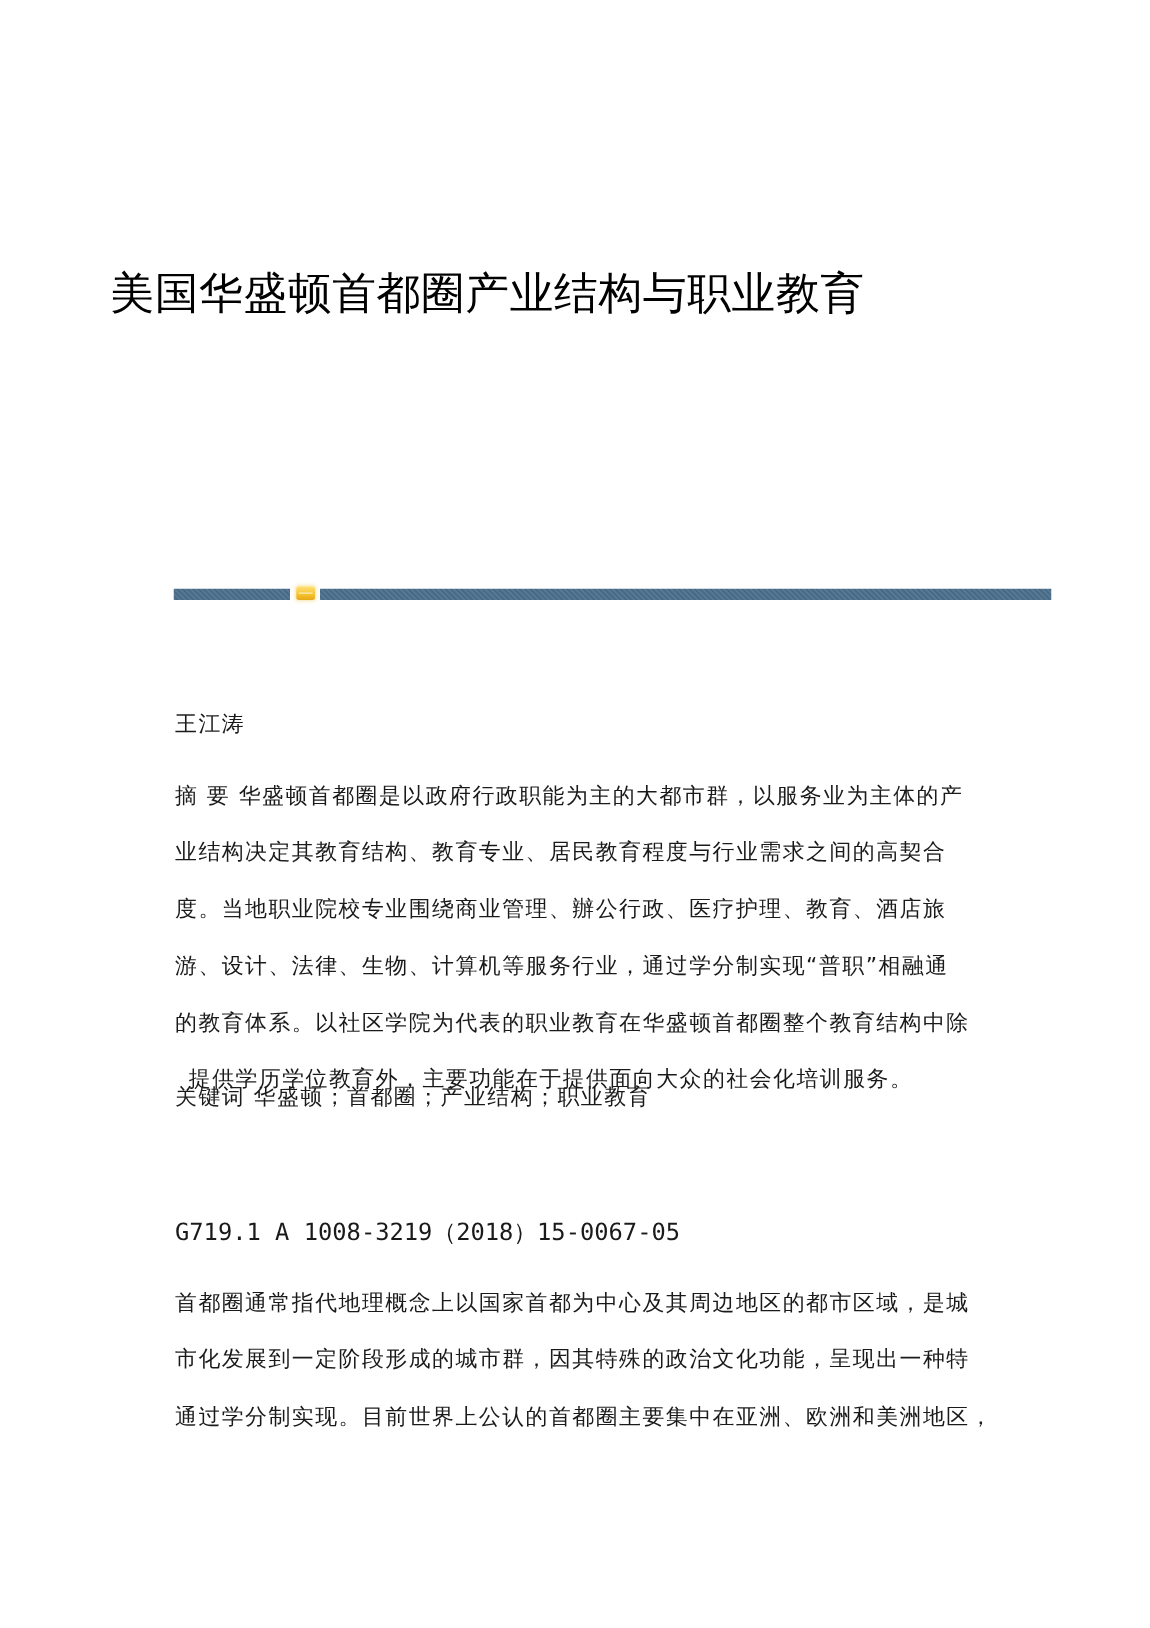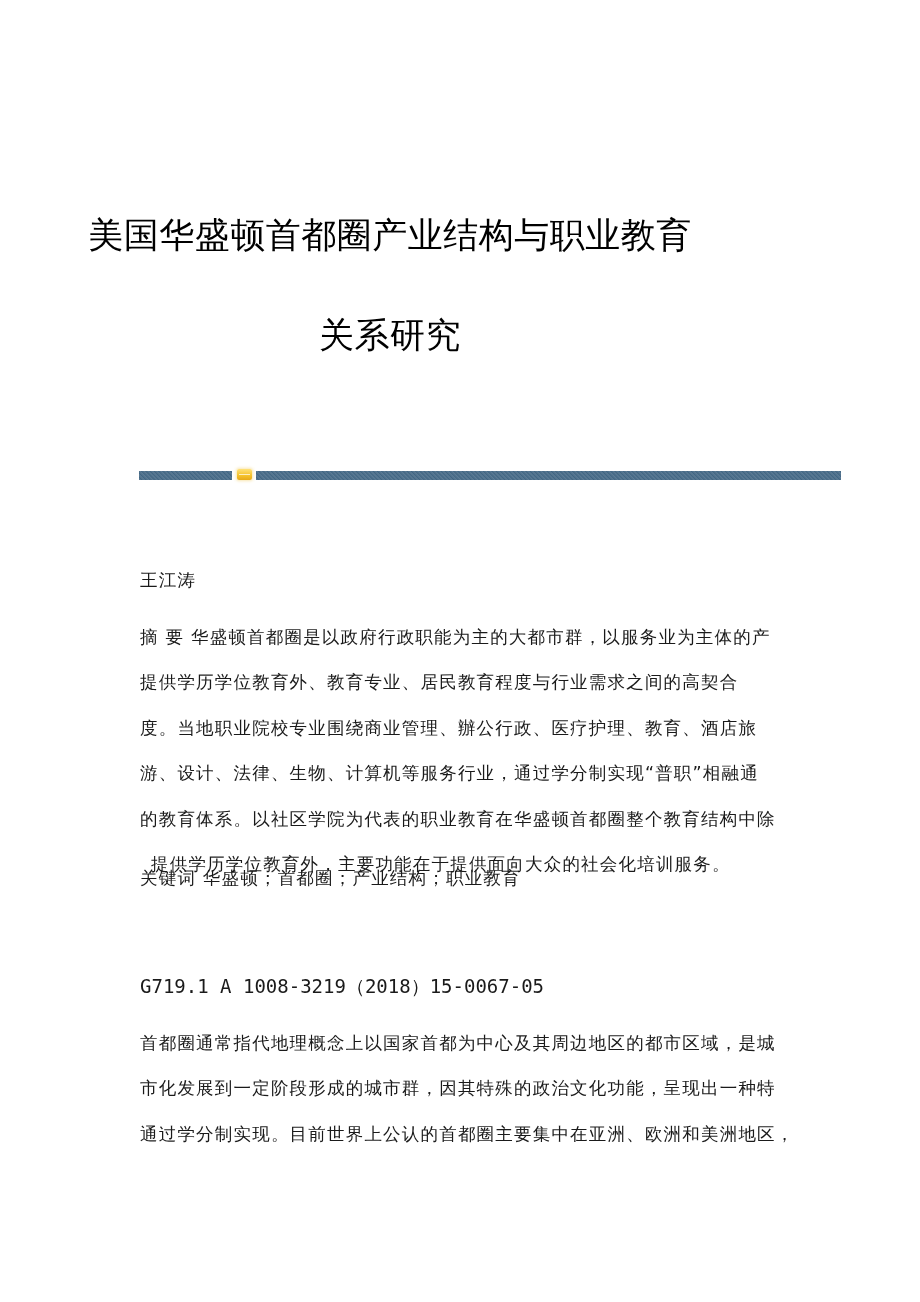--- a/index.html
+++ b/index.html
@@ -90,35 +90,34 @@
       font-size: 19px;
     }
   </style>
 </head>
 <body>
 
 <div>
 
   <div class="title-block">
     <div class="title-line l1">美国华盛顿首都圈产业结构与职业教育</div>
-    <div class="title-line l2">关系研究</div>
   </div>
 
   <div class="divider">
     <div class="seg left"></div>
     <div class="envelope"></div>
     <div class="seg right"></div>
   </div>
 
   <div class="body-text" style="top:0;">
     <div class="line" style="top:569px;">王江涛</div>
 
     <div>
       <div class="line" style="top:626px;">摘 要 华盛顿首都圈是以政府行政职能为主的大都市群，以服务业为主体的产</div>
-      <div class="line" style="top:671px;">提供学历学位教育外、教育专业、居民教育程度与行业需求之间的高契合</div>
+      <div class="line" style="top:671px;">业结构决定其教育结构、教育专业、居民教育程度与行业需求之间的高契合</div>
       <div class="line" style="top:717px;">度。当地职业院校专业围绕商业管理、辦公行政、医疗护理、教育、酒店旅</div>
       <div class="line" style="top:762px;">游、设计、法律、生物、计算机等服务行业，通过学分制实现“普职”相融通</div>
       <div class="line" style="top:808px;">的教育体系。以社区学院为代表的职业教育在华盛顿首都圈整个教育结构中除</div>
       <div class="line" style="top:853px;margin-left:11px;">提供学历学位教育外，主要功能在于提供面向大众的社会化培训服务。</div>
     </div>
 
     <div class="line" style="top:867px;">关键词 华盛顿；首都圈；产业结构；职业教育</div>
     <div class="line mono" style="top:975px;">G719.1 A 1008-3219（2018）15-0067-05</div>
 
     <div>

